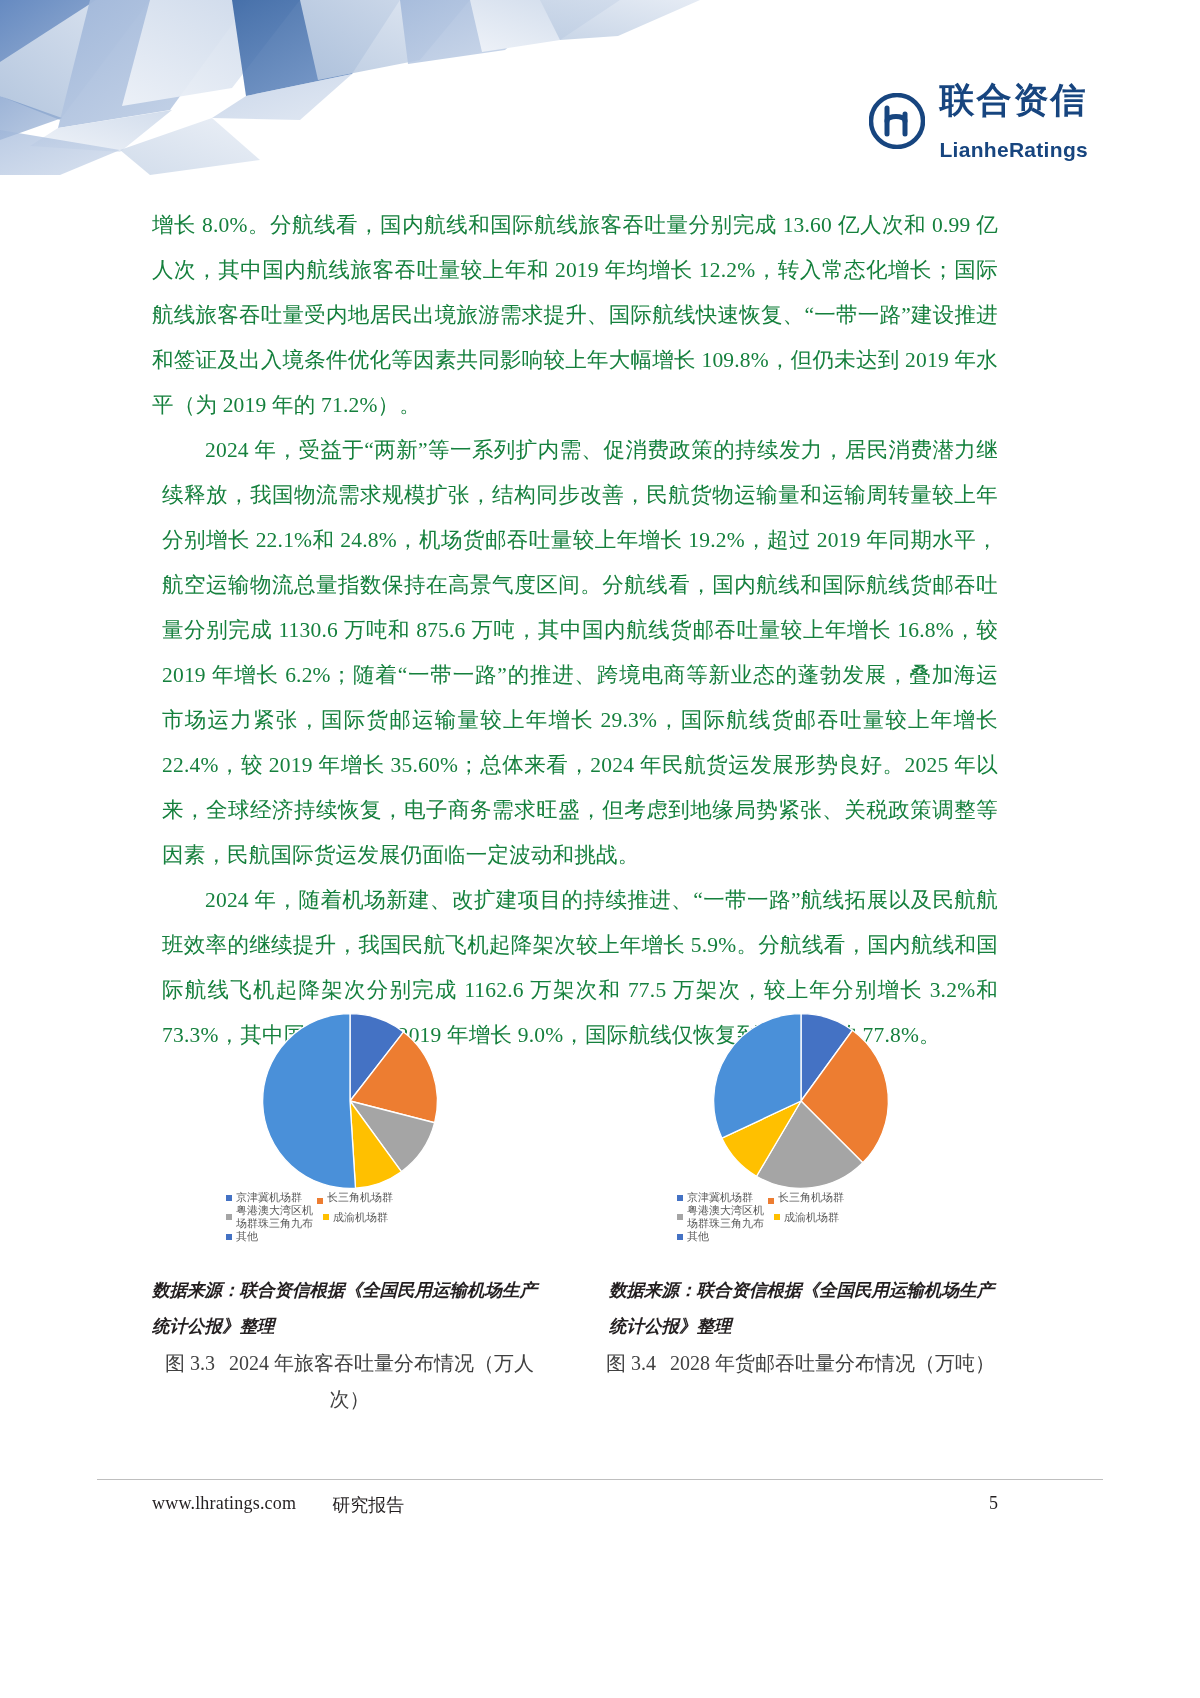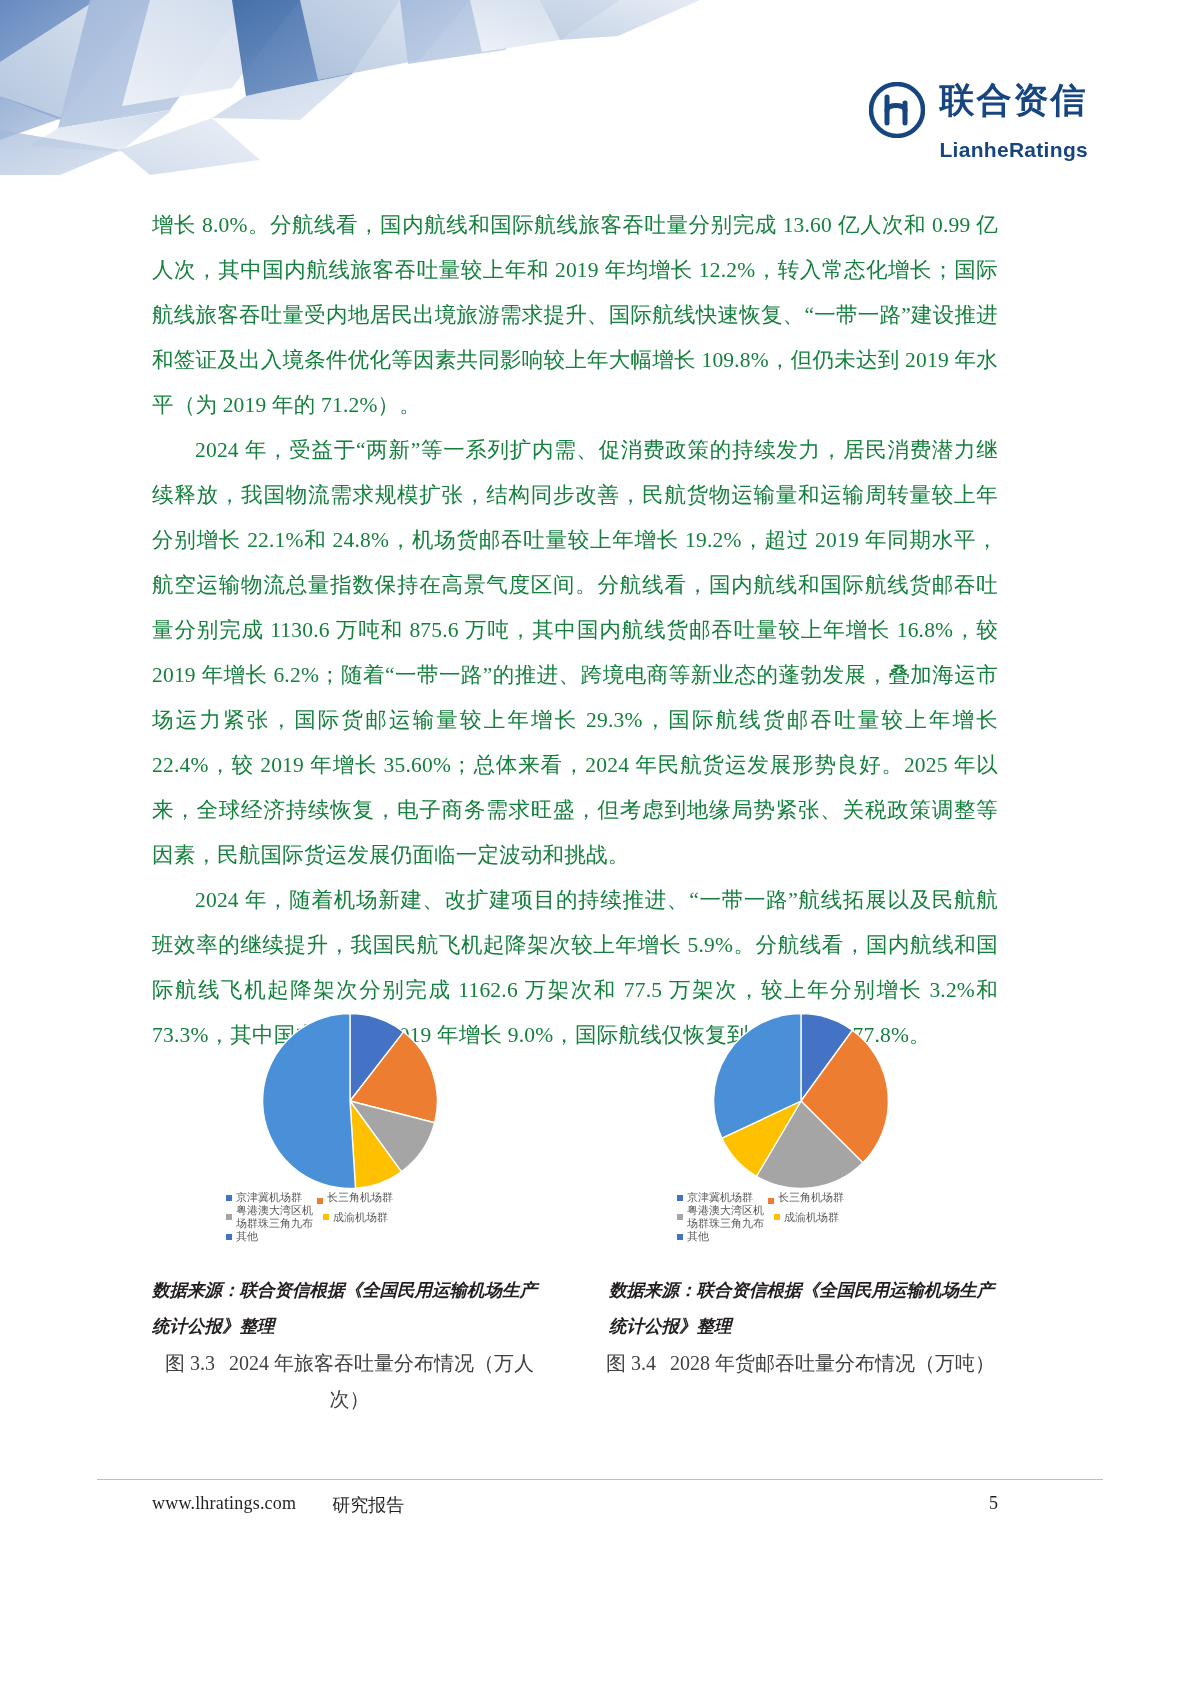--- a/index.html
+++ b/index.html
@@ -12,21 +12,21 @@
     overflow:hidden;
   }
 
   
   .banner { position:absolute; top:0; left:0; width:1200px; height:175px; overflow:hidden; }
   .banner svg { display:block; }
 
   
   .logo-wrap {
     position:absolute; top:82px; right:112px;
-    display:flex; gap:14px;
+    display:flex; align-items:center; gap:14px;
   }
   .logo-mark { width:56px; height:56px; flex:0 0 auto; }
   .logo-text { display:flex; flex-direction:column; line-height:1; }
   .logo-cn {
     font-family:"Liberation Sans","DejaVu Sans",sans-serif;
     font-size:35px; font-weight:bold; color:#17457f; letter-spacing:2px;
   }
   .logo-en {
     font-family:Liberation Sans, sans-serif;
     font-size:21px; font-weight:bold; color:#17457f; letter-spacing:.3px; margin-top:22px;
@@ -36,21 +36,21 @@
   .content { position:absolute; left:152px; top:203px; width:846px; }
   p.para {
     margin:0 0 0 0;
     font-size:21.5px;
     line-height:45px;
     color:#15803d;
     text-align:justify;
     text-justify:inter-ideograph;
     letter-spacing:.2px;
   }
-  p.indent { text-indent:2em; }
+  p.indent { text-indent:2em;margin-left:10px; }
 
   
   .charts {
     position:absolute; left:152px; top:1000px; width:846px;
     display:flex; gap:56px;
   }
   .chart-col { width:395px; }
   .chart-box { width:395px; height:240px; position:relative; }
   .chart-plot { position:absolute; left:0; top:0; width:395px; height:195px; }
   .pie-svg { position:absolute; left:50%; transform:translateX(-50%); top:6px; }

